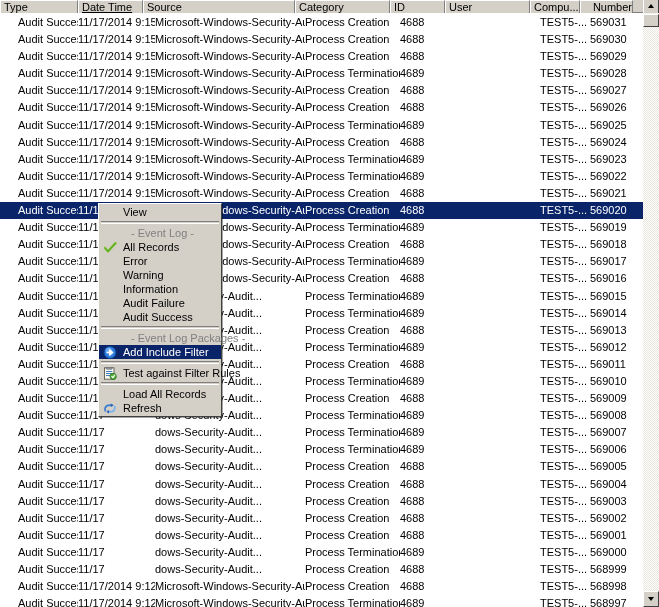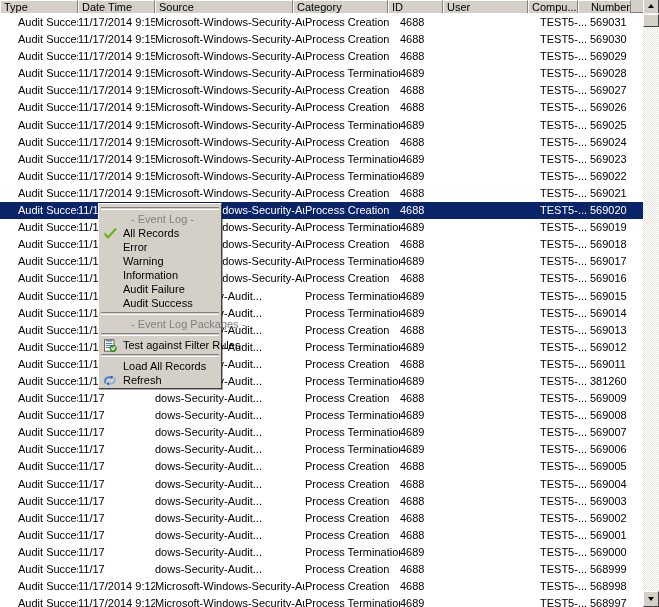--- a/index.html
+++ b/index.html
@@ -120,22 +120,22 @@
   .mi-icon{position:absolute;left:4px;top:1px;width:14px;height:13px;}
   .mi-check{position:absolute;left:5px;top:2px;width:13px;height:11px;}
 </style>
 </head>
 <body>
 
 <div id="app">
 
   <div class="grid-header" id="grid-header">
       <div class="hcell" style="width: 78px;">Type</div>
-      <div class="hcell" style="width: 77px;">Date Time</div>
-      <div class="hcell" style="width: 138px;">Source</div>
+      <div class="hcell" style="width: 65px; text-decoration: underline;">Date Time</div>
+      <div class="hcell" style="width: 152px;">Source</div>
       <div class="hcell" style="width: 95px;">Category</div>
       <div class="hcell" style="width: 55px;">ID</div>
       <div class="hcell" style="width: 85px;">User</div>
       <div class="hcell" style="width: 50px;">Compu...</div>
       <div class="hcell last" style="width: 53px; text-align: right;">Number</div>
       <div class="hscroll-corner"></div>
     </div>
 
   <div class="grid-body" id="grid-body">
       <div class="row">
@@ -349,21 +349,21 @@
         <div class="cell c-num">569011</div>
       </div>
       <div class="row">
         <div class="cell c-type">Audit Success</div>
         <div class="cell c-date">11/17</div>
         <div class="cell c-source">dows-Security-Audit...</div>
         <div class="cell c-cat">Process Termination</div>
         <div class="cell c-id">4689</div>
         <div class="cell c-user"></div>
         <div class="cell c-comp">TEST5-...</div>
-        <div class="cell c-num">381260</div>
+        <div class="cell c-num">569010</div>
       </div>
       <div class="row">
         <div class="cell c-type">Audit Success</div>
         <div class="cell c-date">11/17</div>
         <div class="cell c-source">dows-Security-Audit...</div>
         <div class="cell c-cat">Process Creation</div>
         <div class="cell c-id">4688</div>
         <div class="cell c-user"></div>
         <div class="cell c-comp">TEST5-...</div>
         <div class="cell c-num">569009</div>
@@ -495,33 +495,39 @@
       <span class="arrow"></span>
     </div>
     <div class="vs-track"></div>
     <div class="vs-thumb"></div>
     <div class="vs-btn down">
       <span class="arrow"></span>
     </div>
   </div>
 
   <div class="ctx-menu" id="ctx-menu">
+      <div class="mi"><span>View</span></div>
       <div class="sep"></div>
       <div class="mi header"><span>- Event Log -</span></div>
       <div class="mi"><svg class="mi-check" viewBox="0 0 13 11" xmlns="http://www.w3.org/2000/svg">
       <path d="M1 6 L4 9.3 L11.5 1.2" fill="none" stroke="#8ac83c" stroke-width="2.6" stroke-linecap="round" stroke-linejoin="round"></path>
       <path d="M1 6 L4 9.3 L11.5 1.2" fill="none" stroke="#5aa52b" stroke-width="1.1" stroke-linecap="round" stroke-linejoin="round"></path>
     </svg><span>All Records</span></div>
       <div class="mi"><span>Error</span></div>
       <div class="mi"><span>Warning</span></div>
       <div class="mi"><span>Information</span></div>
       <div class="mi"><span>Audit Failure</span></div>
       <div class="mi"><span>Audit Success</span></div>
       <div class="sep"></div>
       <div class="mi header"><span>- Event Log Packages -</span></div>
+      <div class="mi highlight"><svg class="mi-icon" viewBox="0 0 14 13" xmlns="http://www.w3.org/2000/svg">
+      <circle cx="7" cy="6.5" r="6" fill="#2f7fe0" stroke="#0d3f87" stroke-width="1"></circle>
+      <circle cx="5.6" cy="4.6" r="3" fill="#6eb0f5" opacity="0.85"></circle>
+      <path d="M3.5 6.5 H8 M6.6 3.9 L9.8 6.5 L6.6 9.1 Z" fill="#ffffff" stroke="#ffffff" stroke-width="1.4" stroke-linejoin="round"></path>
+    </svg><span>Add Include Filter</span></div>
       <div class="sep"></div>
       <div class="mi"><svg class="mi-icon" viewBox="0 0 14 13" xmlns="http://www.w3.org/2000/svg">
       <rect x="1.5" y="0.8" width="9.5" height="11.4" fill="#f7f7ef" stroke="#5a5a4a" stroke-width="0.9"></rect>
       <rect x="3.4" y="0.2" width="5.7" height="2" rx="0.5" fill="#9aa0a8" stroke="#50565e" stroke-width="0.6"></rect>
       <rect x="3" y="4" width="6.3" height="0.9" fill="#2f6fba"></rect>
       <rect x="3" y="6" width="6.3" height="0.9" fill="#2f6fba"></rect>
       <rect x="3" y="8" width="4" height="0.9" fill="#2f6fba"></rect>
       <circle cx="10.2" cy="9.4" r="3.1" fill="#4fb23a" stroke="#1f6b13" stroke-width="0.8"></circle>
       <path d="M8.7 9.4 L9.9 10.7 L11.8 8.1" fill="none" stroke="#ffffff" stroke-width="1.2" stroke-linecap="round" stroke-linejoin="round"></path>
     </svg><span>Test against Filter Rules</span></div>

